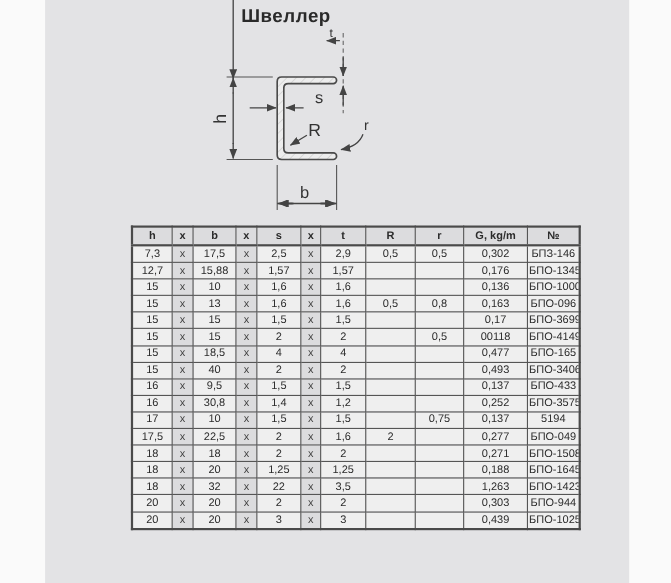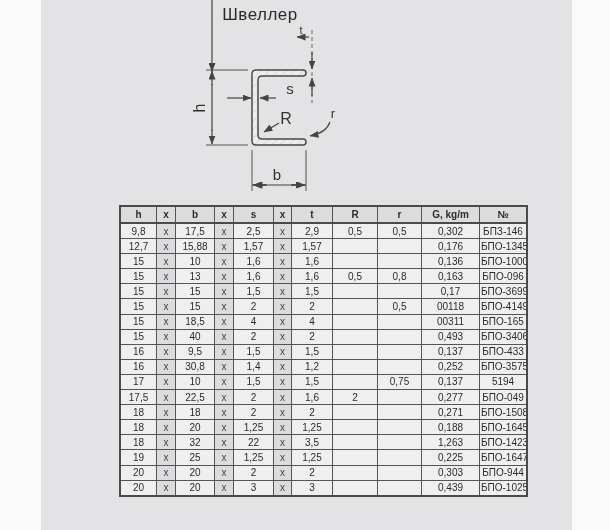--- a/index.html
+++ b/index.html
@@ -8,21 +8,21 @@
     background:#fafafa;
     font-family:"Liberation Sans", sans-serif;
     -webkit-font-smoothing:antialiased;
   }
   .content-area{
     position:absolute;left:41px;top:0;width:531px;height:530px;
     background:#e3e3e5;
   }
   .page-title{
     position:absolute;left:150px;top:5px;width:220px;
-    text-align:center;font-size:17px;font-weight:normal;color:#2a2a2a;
+    text-align:center;font-size:17px;font-weight:bold;color:#2a2a2a;
     letter-spacing:0.5px;
   }
   .diagram-svg{position:absolute;left:0;top:0;}
   .dim-label{font-family:"Liberation Sans",sans-serif;fill:#333;}
   table.spec{
     position:absolute;left:119px;top:205px;
     width:373px;border-collapse:collapse;table-layout:fixed;
     border:2px solid #4a4a4a;
     font-size:10px;color:#2b2b2b;
   }
@@ -107,21 +107,21 @@
         <th class="c5">x</th>
         <th class="c6">t</th>
         <th class="c7">R</th>
         <th class="c8">r</th>
         <th class="c9">G, kg/m</th>
         <th class="c10">№</th>
       </tr>
   </thead>
   <tbody id="tbl-body">
       <tr>
-        <td class="c0">9,8</td>
+        <td class="c0">7,3</td>
         <td class="c1 xcol">x</td>
         <td class="c2">17,5</td>
         <td class="c3 xcol">x</td>
         <td class="c4">2,5</td>
         <td class="c5 xcol">x</td>
         <td class="c6">2,9</td>
         <td class="c7">0,5</td>
         <td class="c8">0,5</td>
         <td class="c9">0,302</td>
         <td class="c10">БПЗ-146</td>
@@ -194,21 +194,21 @@
       <tr>
         <td class="c0">15</td>
         <td class="c1 xcol">x</td>
         <td class="c2">18,5</td>
         <td class="c3 xcol">x</td>
         <td class="c4">4</td>
         <td class="c5 xcol">x</td>
         <td class="c6">4</td>
         <td class="c7"></td>
         <td class="c8"></td>
-        <td class="c9">00311</td>
+        <td class="c9">0,477</td>
         <td class="c10">БПО-165</td>
       </tr>
       <tr>
         <td class="c0">15</td>
         <td class="c1 xcol">x</td>
         <td class="c2">40</td>
         <td class="c3 xcol">x</td>
         <td class="c4">2</td>
         <td class="c5 xcol">x</td>
         <td class="c6">2</td>
@@ -302,33 +302,20 @@
         <td class="c3 xcol">x</td>
         <td class="c4">22</td>
         <td class="c5 xcol">x</td>
         <td class="c6">3,5</td>
         <td class="c7"></td>
         <td class="c8"></td>
         <td class="c9">1,263</td>
         <td class="c10">БПО-1423</td>
       </tr>
       <tr>
-        <td class="c0">19</td>
-        <td class="c1 xcol">x</td>
-        <td class="c2">25</td>
-        <td class="c3 xcol">x</td>
-        <td class="c4">1,25</td>
-        <td class="c5 xcol">x</td>
-        <td class="c6">1,25</td>
-        <td class="c7"></td>
-        <td class="c8"></td>
-        <td class="c9">0,225</td>
-        <td class="c10">БПО-1647</td>
-      </tr>
-      <tr>
         <td class="c0">20</td>
         <td class="c1 xcol">x</td>
         <td class="c2">20</td>
         <td class="c3 xcol">x</td>
         <td class="c4">2</td>
         <td class="c5 xcol">x</td>
         <td class="c6">2</td>
         <td class="c7"></td>
         <td class="c8"></td>
         <td class="c9">0,303</td>

